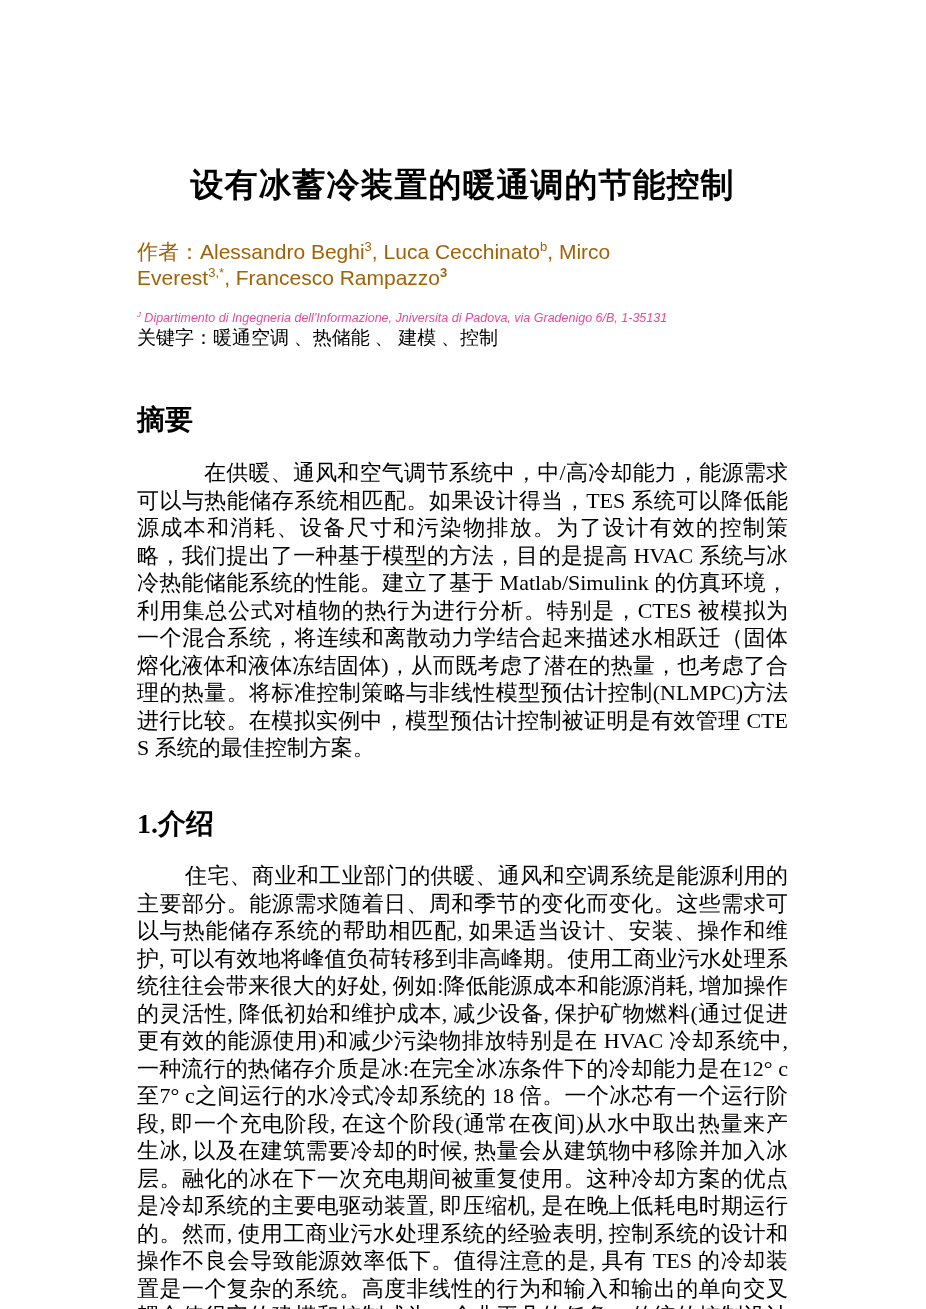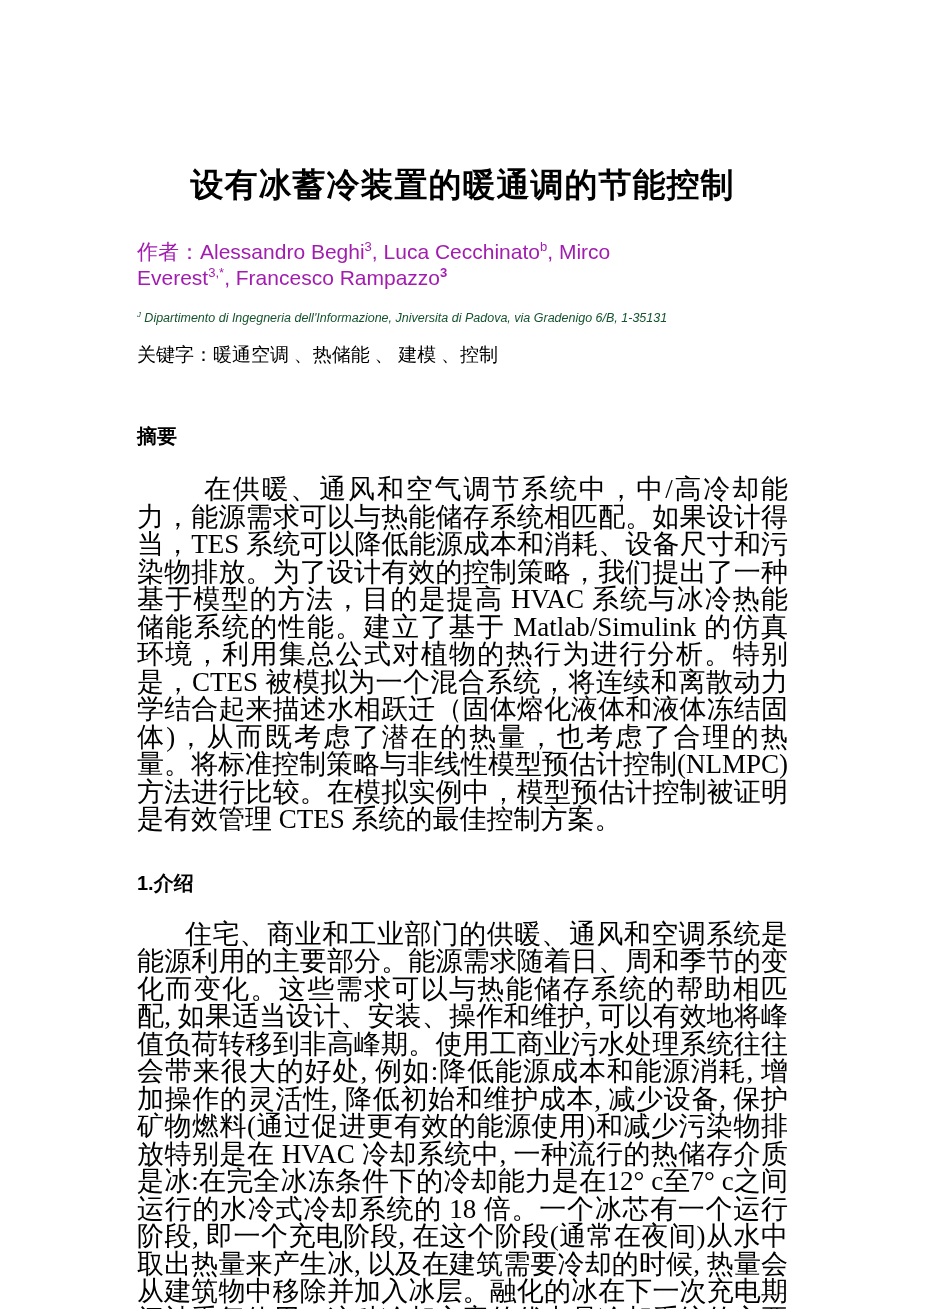--- a/index.html
+++ b/index.html
@@ -21,54 +21,53 @@
     line-height: 1.25;
     text-align: center;
     letter-spacing: 1px;
     white-space: nowrap;
   }
   .authors {
     margin-top: 33px;
     font-family: "Liberation Sans", "DejaVu Sans", sans-serif;
     font-size: 21px;
     line-height: 26px;
-    color: #a21caf;
+    color: #a16207;
   }
   .authors sup, .affiliations sup {
     font-size: 0.62em;
     line-height: 0;
   }
   .sup-bold { font-weight: 700; }
   .affiliations {
     margin-top: 20px;
     font-family: "Liberation Sans", "DejaVu Sans", sans-serif;
     font-style: italic;
     font-size: 12.5px;
     line-height: 15px;
-    color: #14532d;
+    color: #ec4899;
   }
   .aff-line + .aff-line { margin-top: 13px; }
   .aff-gap { display: inline-block; width: 26px; }
   .keywords {
-    margin-top: 17px;
     font-family: "Liberation Serif", "DejaVu Serif", serif;
     font-size: 19px;
     line-height: 24px;
   }
   .section-heading {
-    font-family: Liberation Sans, sans-serif;
+    font-family: Liberation Serif, serif;
     font-weight: 700;
-    font-size: 20px;
+    font-size: 28px;
     line-height: 31px;
   }
   .abstract-heading { margin-top: 54px; }
-  .intro-heading { margin-top: 34px; }
+  .intro-heading { margin-top: 46px; }
   .body-par {
     font-family: "Liberation Serif", "DejaVu Serif", serif;
-    font-size: 27px;
+    font-size: 22px;
     line-height: 27.5px;
     text-align: justify;
     word-break: break-all;
   }
   .abstract-par { margin-top: 24px; text-indent: 67px; }
   .intro-par { margin-top: 22px; text-indent: 48px; }
 </style>
 </head>
 <body>
 

